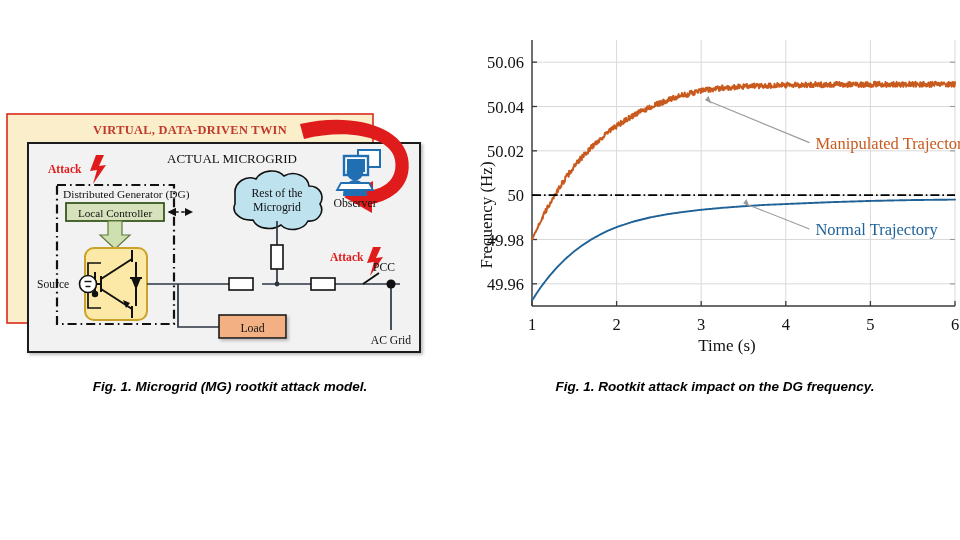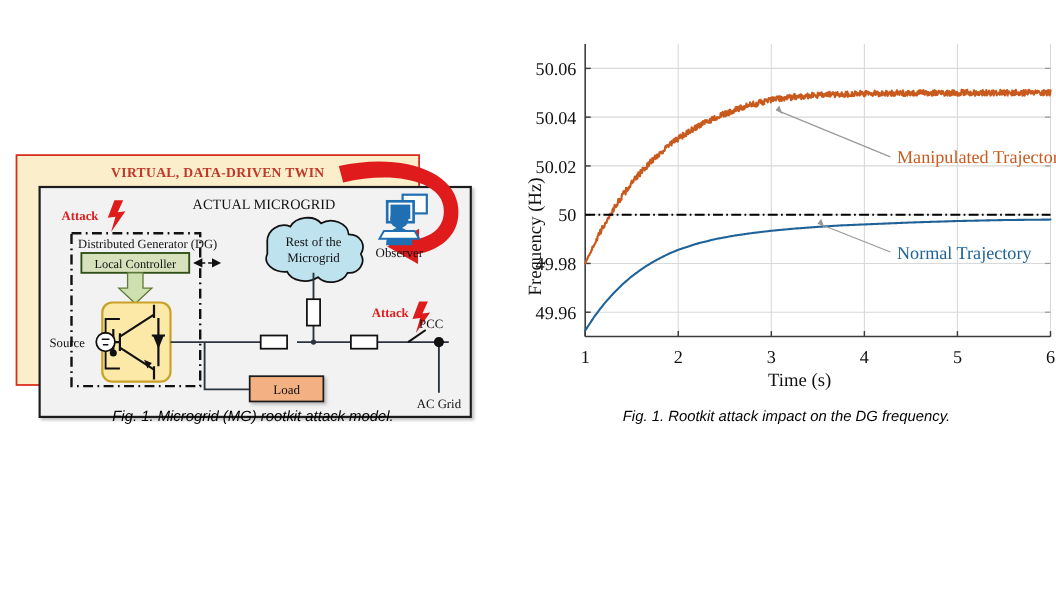--- a/index.html
+++ b/index.html
@@ -6,36 +6,37 @@
   body{
     width:960px;height:540px;
     background:#ffffff;
     font-family:"Liberation Serif", serif;
     overflow:hidden;
     position:relative;
   }
   #root{position:absolute;left:0;top:0;width:960px;height:540px;}
 
   
-  #fig1{position:absolute;left:8px;top:0;width:470px;height:400px;margin-top:27px;}
+  #fig1{position:absolute;left:0;top:0;width:470px;height:400px;}
   #fig1 svg{position:absolute;left:0;top:0;}
   .f1txt{font-family:"Liberation Serif", serif;}
 
   
   #fig2{position:absolute;left:470px;top:0;width:490px;height:400px;}
   #fig2 svg{position:absolute;left:0;top:0;}
 
   
   .caption{
     position:absolute;
     font-family:"Liberation Sans", sans-serif;
-    font-weight:normal;font-style:italic;
+    font-weight:bold;font-style:italic;
     font-size:13.5px;color:#000;
     text-align:center;
     white-space:nowrap;
+    margin-top:8px;
   }
   #cap1{left:0;top:371px;width:460px;}
   #cap2{left:470px;top:371px;width:490px;}
 </style>
 </head>
 <body>
 
 <div id="root">
 
   <div id="fig1">

